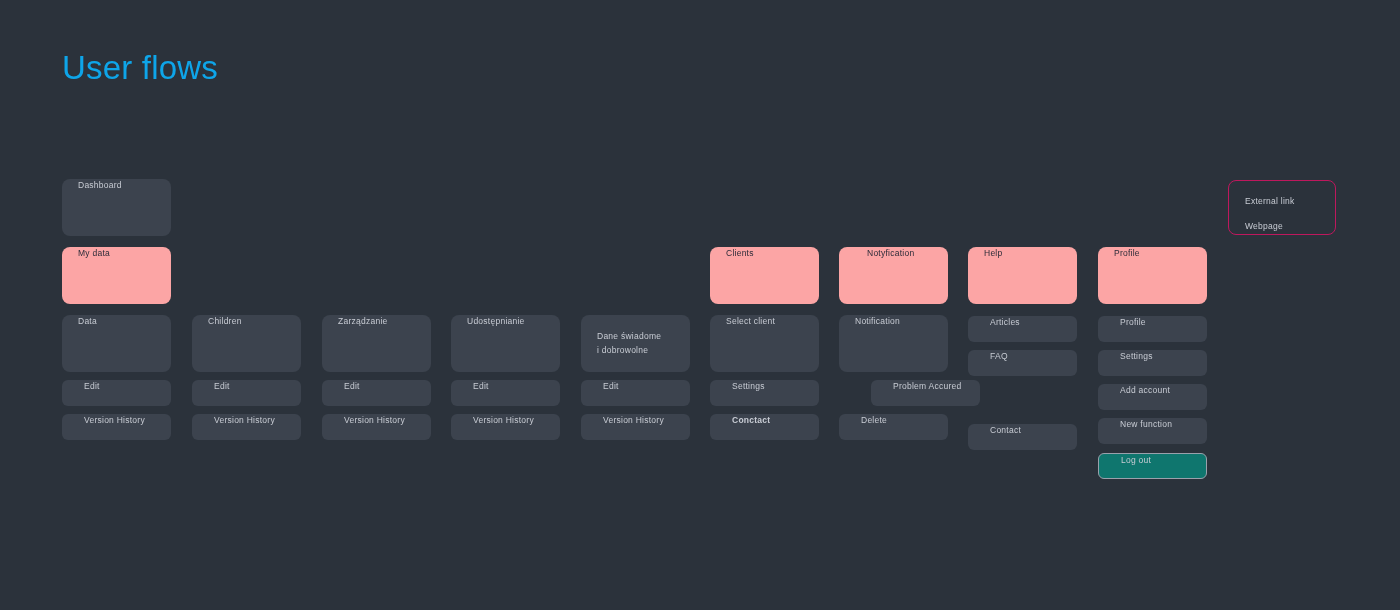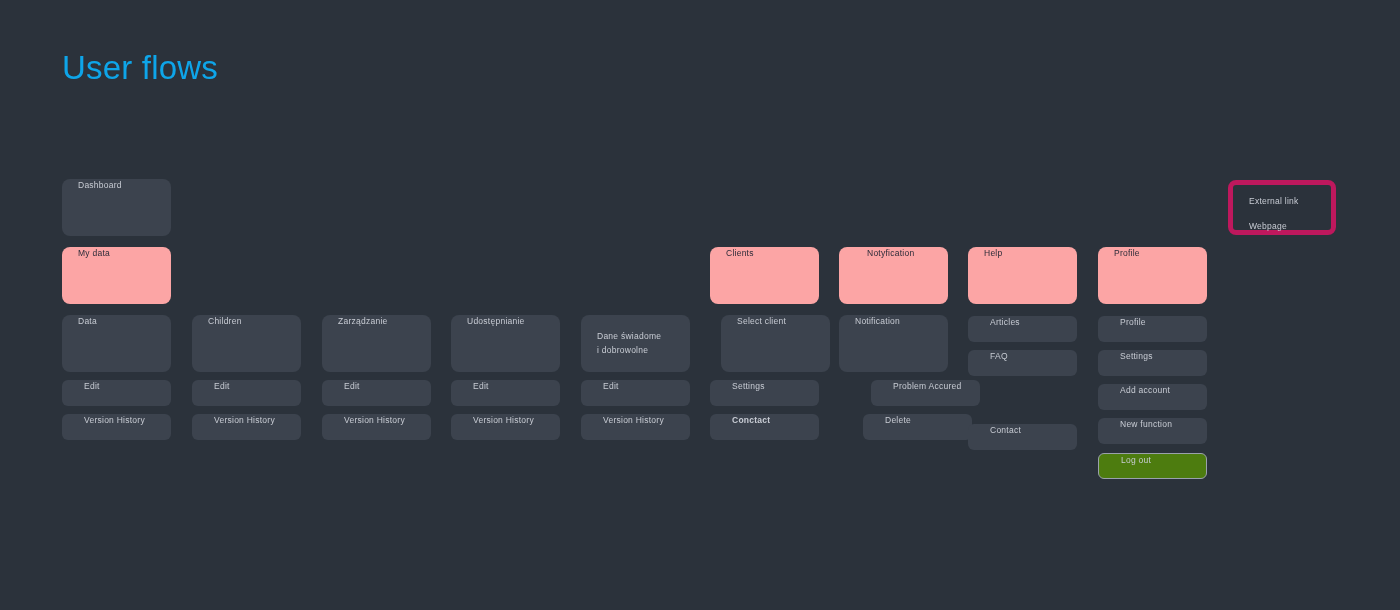--- a/index.html
+++ b/index.html
@@ -63,26 +63,26 @@
     padding-left: 22px;
   }
 
   .node.accent {
     background: #fca5a5;
     color: #2b2b38;
   }
 
   .node.outlined {
     background: transparent;
-    border: 5px solid #be185d;
+    border: 1px solid #be185d;
     color: #c8ccd4;
   }
 
   .node.outlined-dark {
-    background: #4d7c0f;
+    background: #0f766e;
     border: 1px solid #9aa1ac;
     color: #c8ccd4;
   }
 
   .node.multiline {
     align-items: center;
     line-height: 1.55;
   }
 
   .label {
@@ -110,27 +110,27 @@
       <div class="node small" style="left: 322px; top: 380px;"><span class="label">Edit</span></div>
       <div class="node small" style="left: 322px; top: 414px;"><span class="label">Version History</span></div>
       <div class="node big" style="left: 451px; top: 315px;"><span class="label">Udostępnianie</span></div>
       <div class="node small" style="left: 451px; top: 380px;"><span class="label">Edit</span></div>
       <div class="node small" style="left: 451px; top: 414px;"><span class="label">Version History</span></div>
       <div class="node big multiline" style="left: 581px; top: 315px;"><span class="label">Dane świadome
 i dobrowolne</span></div>
       <div class="node small" style="left: 581px; top: 380px;"><span class="label">Edit</span></div>
       <div class="node small" style="left: 581px; top: 414px;"><span class="label">Version History</span></div>
       <div class="node big accent" style="left: 710px; top: 247px;"><span class="label">Clients</span></div>
-      <div class="node big" style="left: 710px; top: 315px; margin-left: 11px;"><span class="label">Select client</span></div>
+      <div class="node big" style="left: 710px; top: 315px;"><span class="label">Select client</span></div>
       <div class="node small" style="left: 710px; top: 380px;"><span class="label">Settings</span></div>
       <div class="node small" style="left: 710px; top: 414px; font-weight: bold;"><span class="label">Conctact</span></div>
       <div class="node big accent" style="left: 839px; top: 247px; padding-left: 28px;"><span class="label">Notyfication</span></div>
       <div class="node big" style="left: 839px; top: 315px;"><span class="label">Notification</span></div>
       <div class="node small" style="left: 839px; top: 380px; margin-left: 32px;"><span class="label">Problem Accured</span></div>
-      <div class="node small" style="left: 839px; top: 414px; margin-left: 24px;"><span class="label">Delete</span></div>
+      <div class="node small" style="left: 839px; top: 414px;"><span class="label">Delete</span></div>
       <div class="node big accent" style="left: 968px; top: 247px;"><span class="label">Help</span></div>
       <div class="node small" style="left: 968px; top: 316px;"><span class="label">Articles</span></div>
       <div class="node small" style="left: 968px; top: 350px;"><span class="label">FAQ</span></div>
       <div class="node small" style="left: 968px; top: 388px; margin-top: 36px;"><span class="label">Contact</span></div>
       <div class="node big accent" style="left: 1098px; top: 247px;"><span class="label">Profile</span></div>
       <div class="node small" style="left: 1098px; top: 316px;"><span class="label">Profile</span></div>
       <div class="node small" style="left: 1098px; top: 350px;"><span class="label">Settings</span></div>
       <div class="node small" style="left: 1098px; top: 384px;"><span class="label">Add account</span></div>
       <div class="node small" style="left: 1098px; top: 418px;"><span class="label">New function</span></div>
       <div class="node small outlined-dark" style="left: 1098px; top: 453px;"><span class="label">Log out</span></div>

